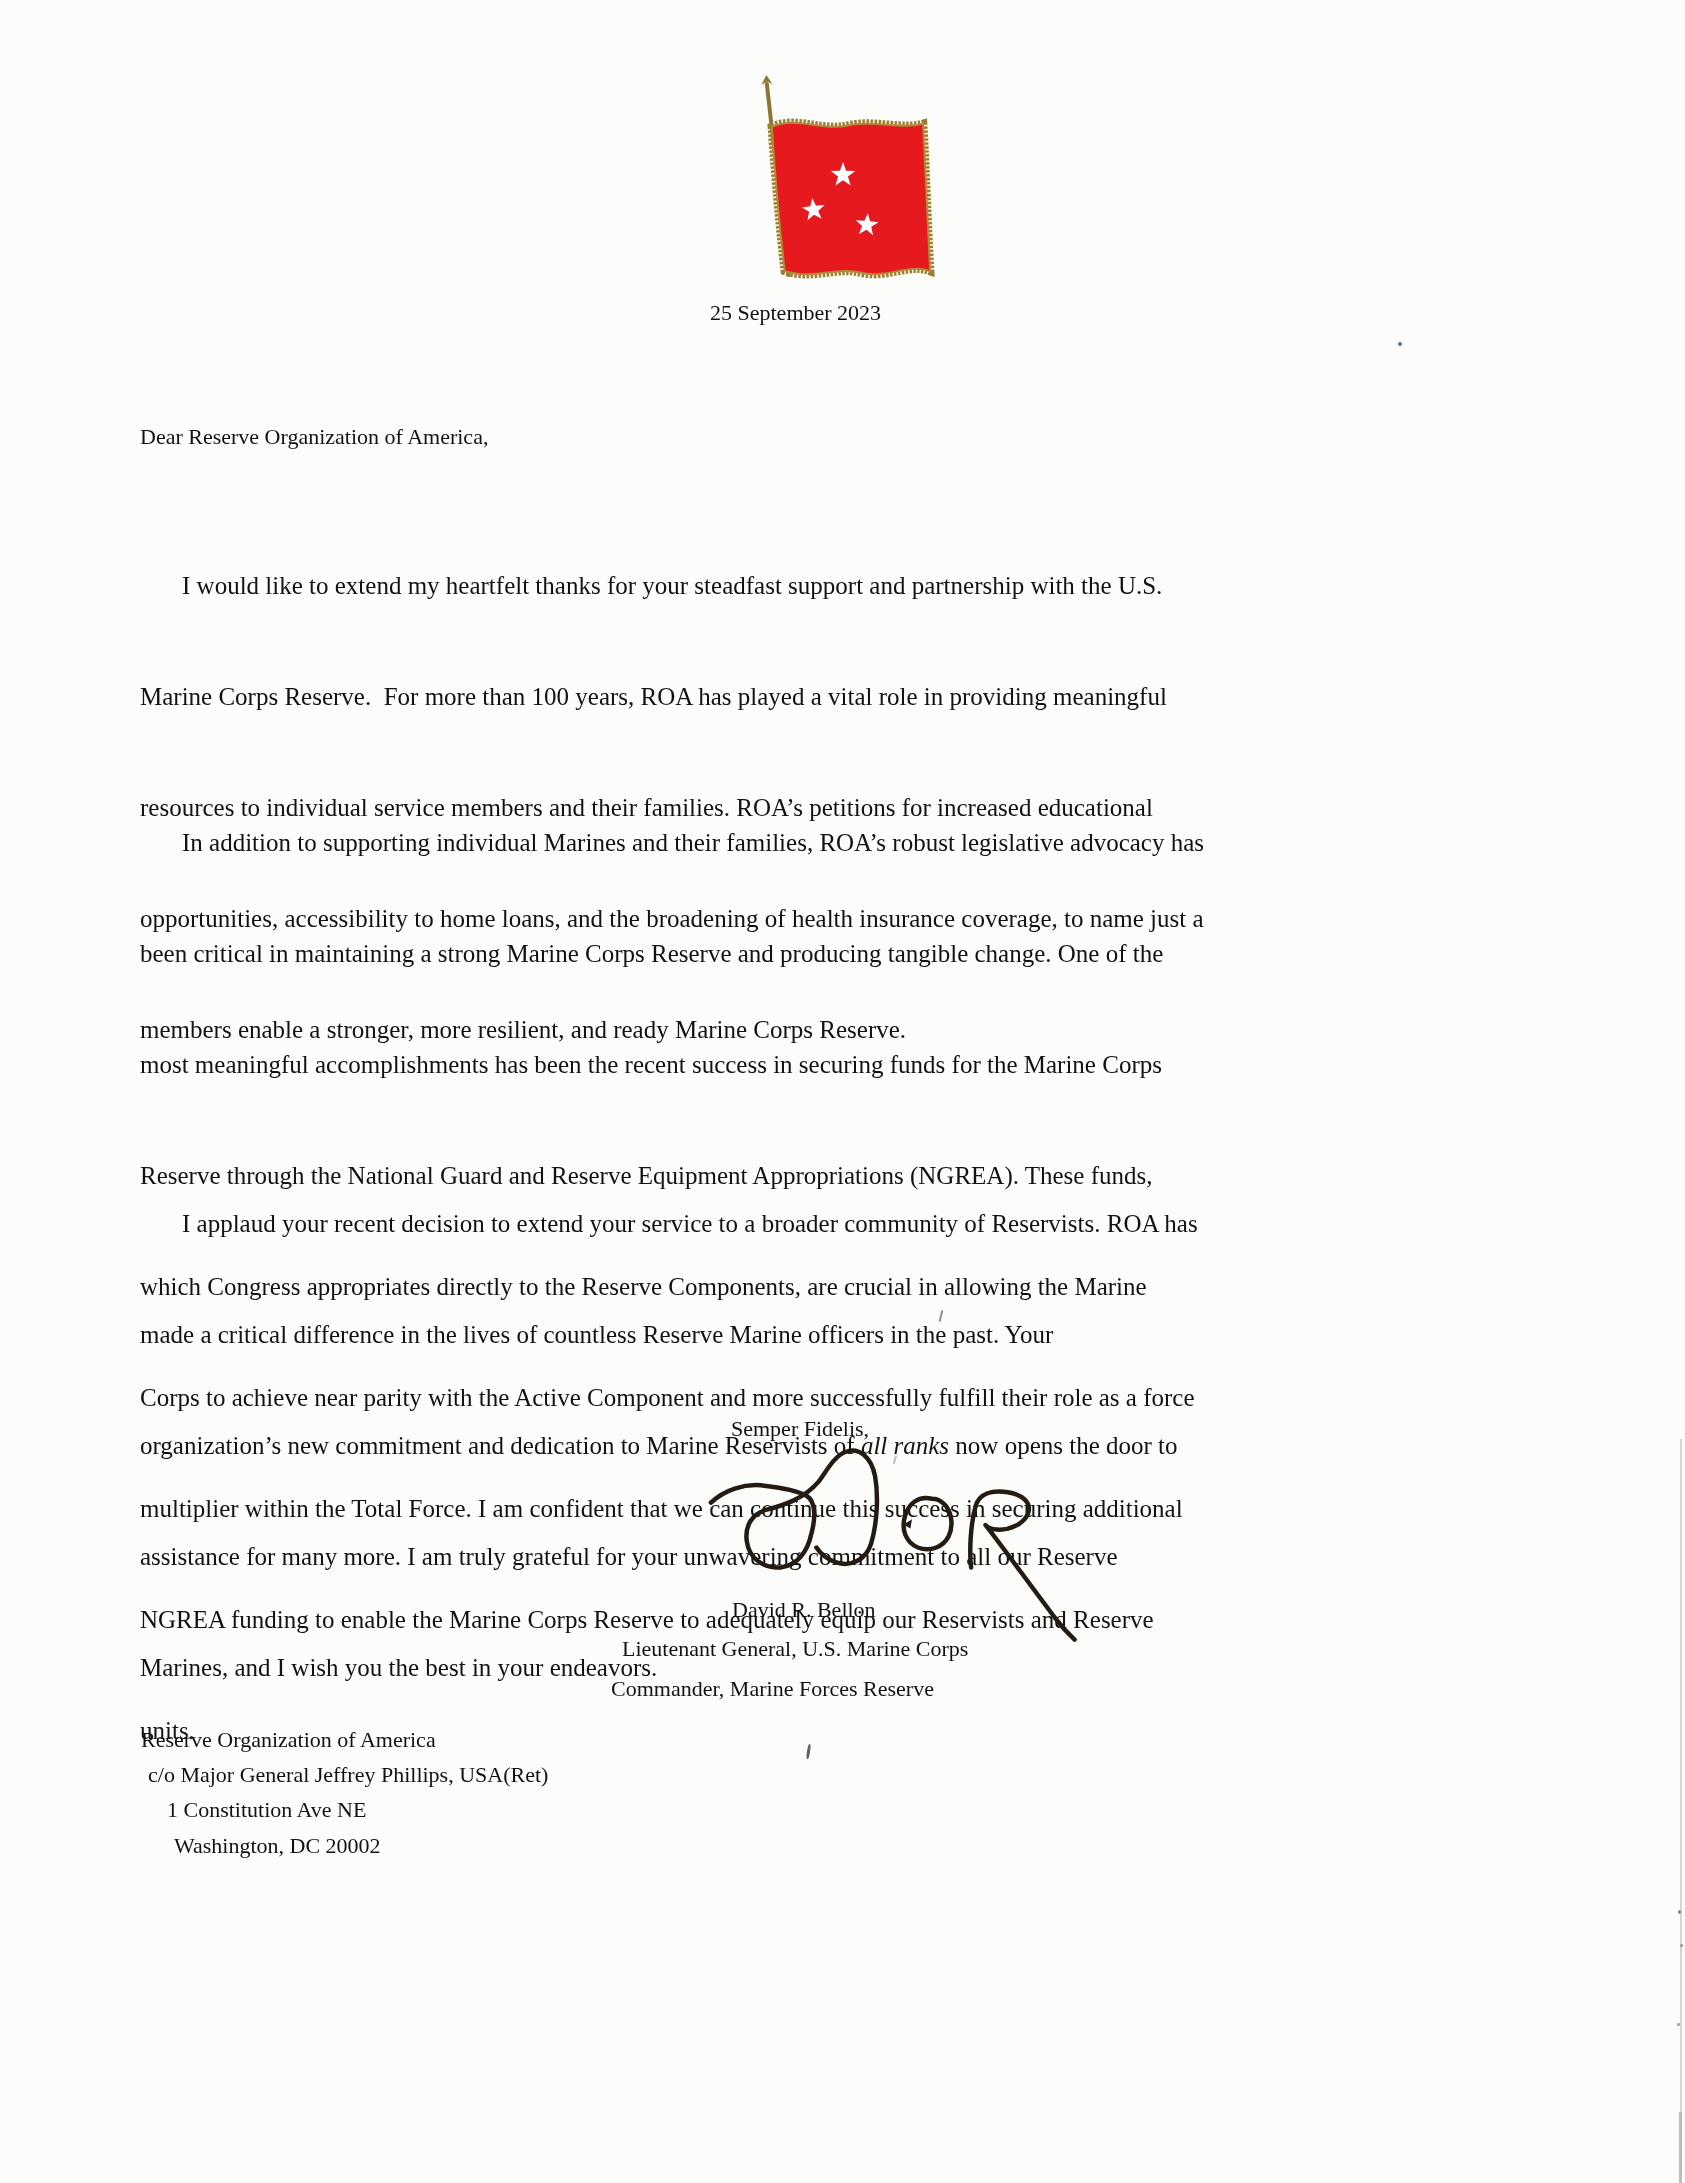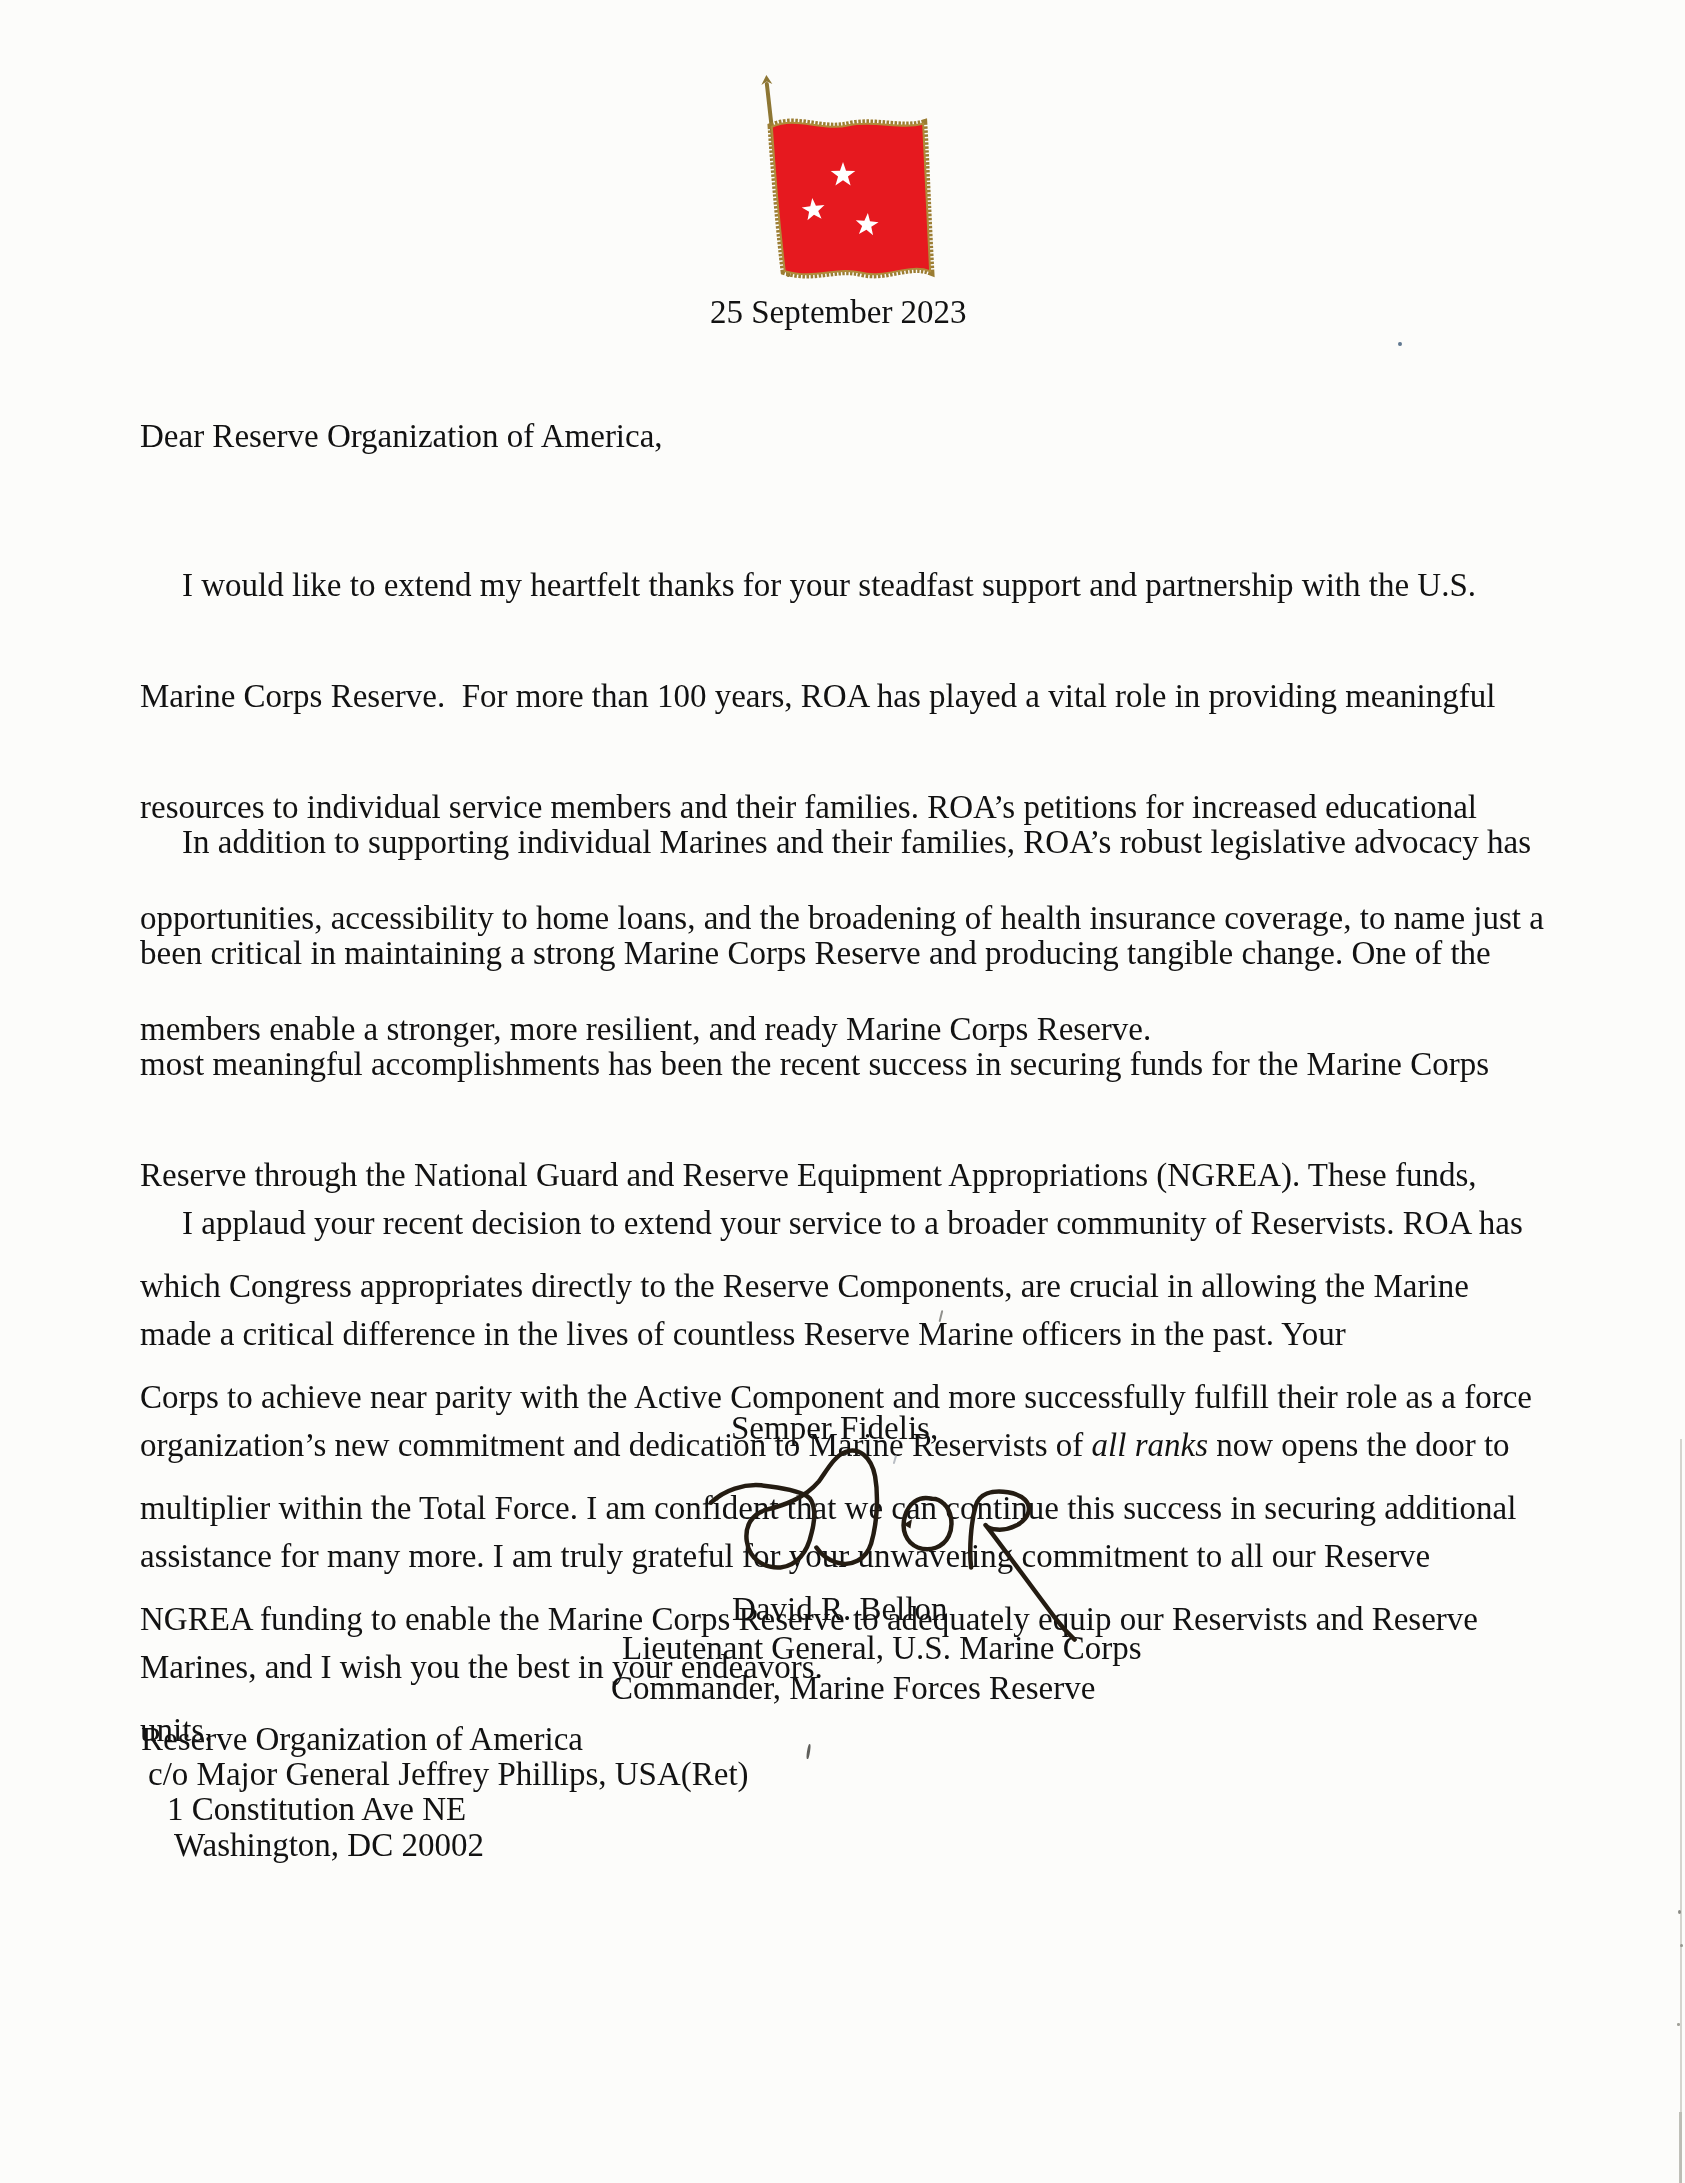--- a/index.html
+++ b/index.html
@@ -4,22 +4,22 @@
 <title>Scanned Letter</title>
 <style>
   html,body{margin:0;padding:0;}
   body{
     width:1686px;height:2183px;position:relative;overflow:hidden;
     background:#fcfcfa;
     font-family:"Liberation Serif","DejaVu Serif",serif;
     color:#121212;
   }
   .abs{position:absolute;}
-  .tl{font-size:33px;line-height:33px;white-space:pre;}
-  .para{font-size:33px;line-height:37px;white-space:pre;}
+  .tl{font-size:22px;line-height:33px;white-space:pre;}
+  .para{font-size:25px;line-height:37px;white-space:pre;}
   .para .tline:first-child{text-indent:42px;}
   .tline{white-space:pre;}
   .em{font-style:italic;text-align:center;}
   
   #flag{left:737px;top:74px;width:214px;height:214px;}
   
   #sig{left:697px;top:1434px;width:398px;height:229px;z-index:3;}
   
   .edge-line{left:1680px;top:1439px;width:1.5px;height:744px;background:#cdcdc6;opacity:.85;}
   .edge-line2{left:1679px;top:2112px;width:2.5px;height:72px;background:#b9b9b1;opacity:.9;}

